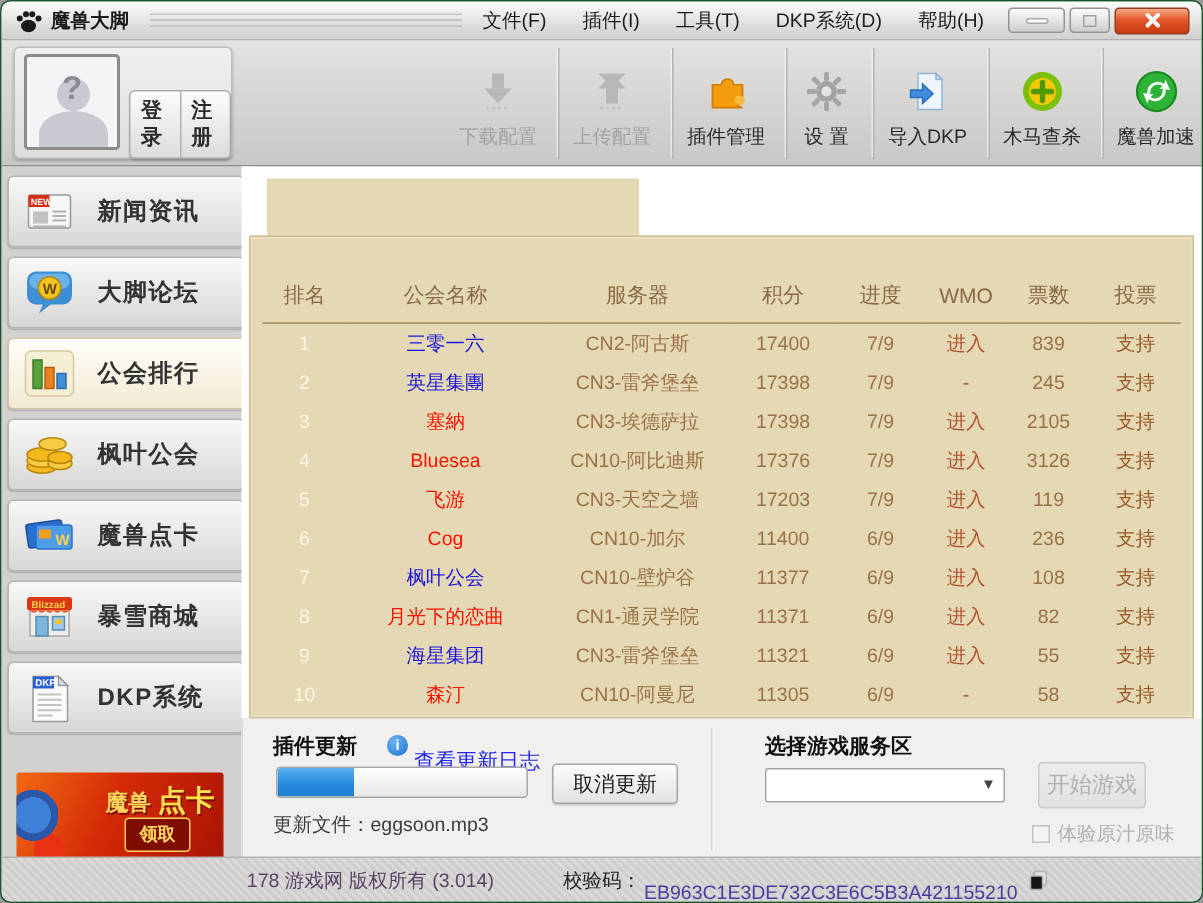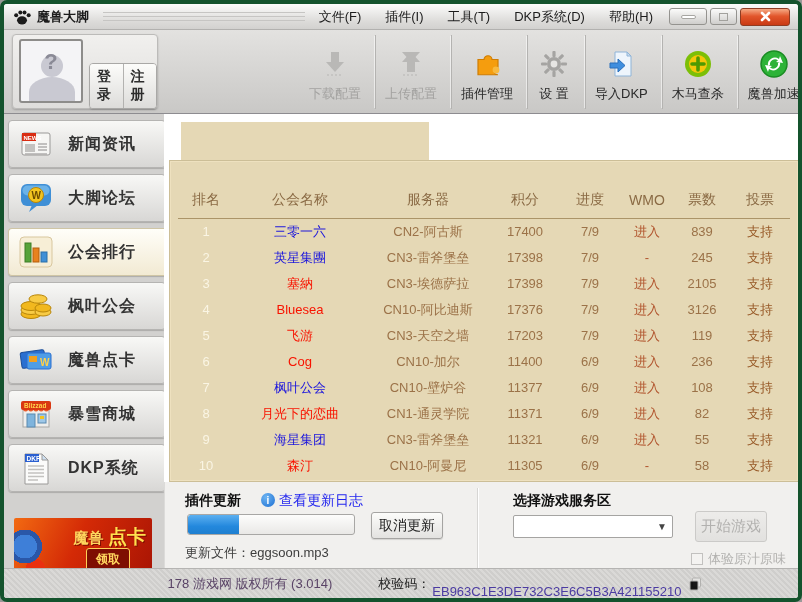--- a/index.html
+++ b/index.html
@@ -1,17 +1,17 @@
 <!DOCTYPE html>
 <html><head>
 <meta charset="utf-8">
 <style>
   * { margin:0; padding:0; box-sizing:border-box; }
   html,body { width:802px; height:602px; background:#9a9998; font-family:"Liberation Sans","DejaVu Sans",sans-serif; }
-  .window { position:relative; width:802px; height:602px; border:4px solid #14532d; border-radius:7px; overflow:hidden;
+  .window { position:relative; width:802px; height:602px; border:1px solid #14532d; border-radius:7px; overflow:hidden;
             background:#e2e1df; box-shadow: inset 0 0 0 1px rgba(255,255,255,.65); }
 
   
   .titlebar { position:absolute; top:0; left:0; right:0; height:26px;
               background:linear-gradient(#fcfcfb,#dcdbd9 70%,#d2d1cf);
               border-bottom:1px solid #b2b1af; display:flex; align-items:center; padding:0 8px; }
   .paw { width:20px; height:20px; margin-right:5px; flex:0 0 auto; }
   .win-title { font-size:13px; font-weight:bold; color:#1c1c1c; white-space:nowrap; }
   .title-lines { flex:1; height:11px; margin:2px 14px 0 14px;
                  background:repeating-linear-gradient(to bottom,#c6c5c3 0 1px,transparent 1px 4px); }
@@ -93,25 +93,25 @@
 
   
   .bottom { position:absolute; left:160px; top:478px; width:642px; height:94px; background:#f1f0ee;
             border-left:1px solid #dcdbd9; }
   .bdivider { position:absolute; left:312px; top:6px; bottom:6px; width:1px; background:#d7d6d4;
               box-shadow:1px 0 0 #fff; }
   .upd-title { position:absolute; left:20px; top:10px; font-size:14px; font-weight:bold; color:#111; }
   .info-ic { position:absolute; left:96px; top:11px; width:14px; height:14px; border-radius:50%;
              background:radial-gradient(circle at 35% 30%,#6db4f2,#1d6fd2); color:#fff; font-size:10px; font-weight:bold;
              display:flex; align-items:center; justify-content:center; cursor:pointer; }
-  .upd-log { position:absolute; left:114px; top:10px; font-size:14px; color:#2326ee; cursor:pointer; }
+  .upd-log { position:absolute; left:114px; top:20px; font-size:14px; color:#2326ee; cursor:pointer; }
   .progress-track { position:absolute; left:22px; top:32px; width:168px; height:21px;
                     background:linear-gradient(#fdfdfc,#e9e8e6); border:1px solid #a8a7a5; border-radius:3px; overflow:hidden; }
   .progress-fill { height:100%; background:linear-gradient(#5cb0f0,#2388dd 60%,#1f7fd0); border-radius:2px 0 0 2px; }
-  .cancel-btn { position:absolute; left:206px; top:30px; width:72px; height:27px; font-size:14px; color:#1c1c1c;
+  .cancel-btn { position:absolute; left:206px; top:30px; width:84px; height:27px; font-size:14px; color:#1c1c1c;
                 background:linear-gradient(#fcfcfa,#e3e2e0); border:1px solid #a5a4a2; border-radius:3px;
                 display:flex; align-items:center; justify-content:center; cursor:pointer;
                 box-shadow:0 1px 1px rgba(0,0,0,.12); }
   .upd-file { position:absolute; left:20px; top:62px; font-size:13px; color:#3d3d3d; }
 
   .srv-title { position:absolute; left:348px; top:10px; font-size:14px; font-weight:bold; color:#111; }
   .dropdown { position:absolute; left:348px; top:33px; width:160px; height:23px; background:#fff;
               border:1px solid #a5a4a2; border-radius:2px; display:flex; align-items:center; cursor:pointer; }
   .dd-value { flex:1; font-size:12px; color:#333; padding-left:6px; }
   .dd-arrow { width:20px; text-align:center; font-size:10px; color:#444; }

